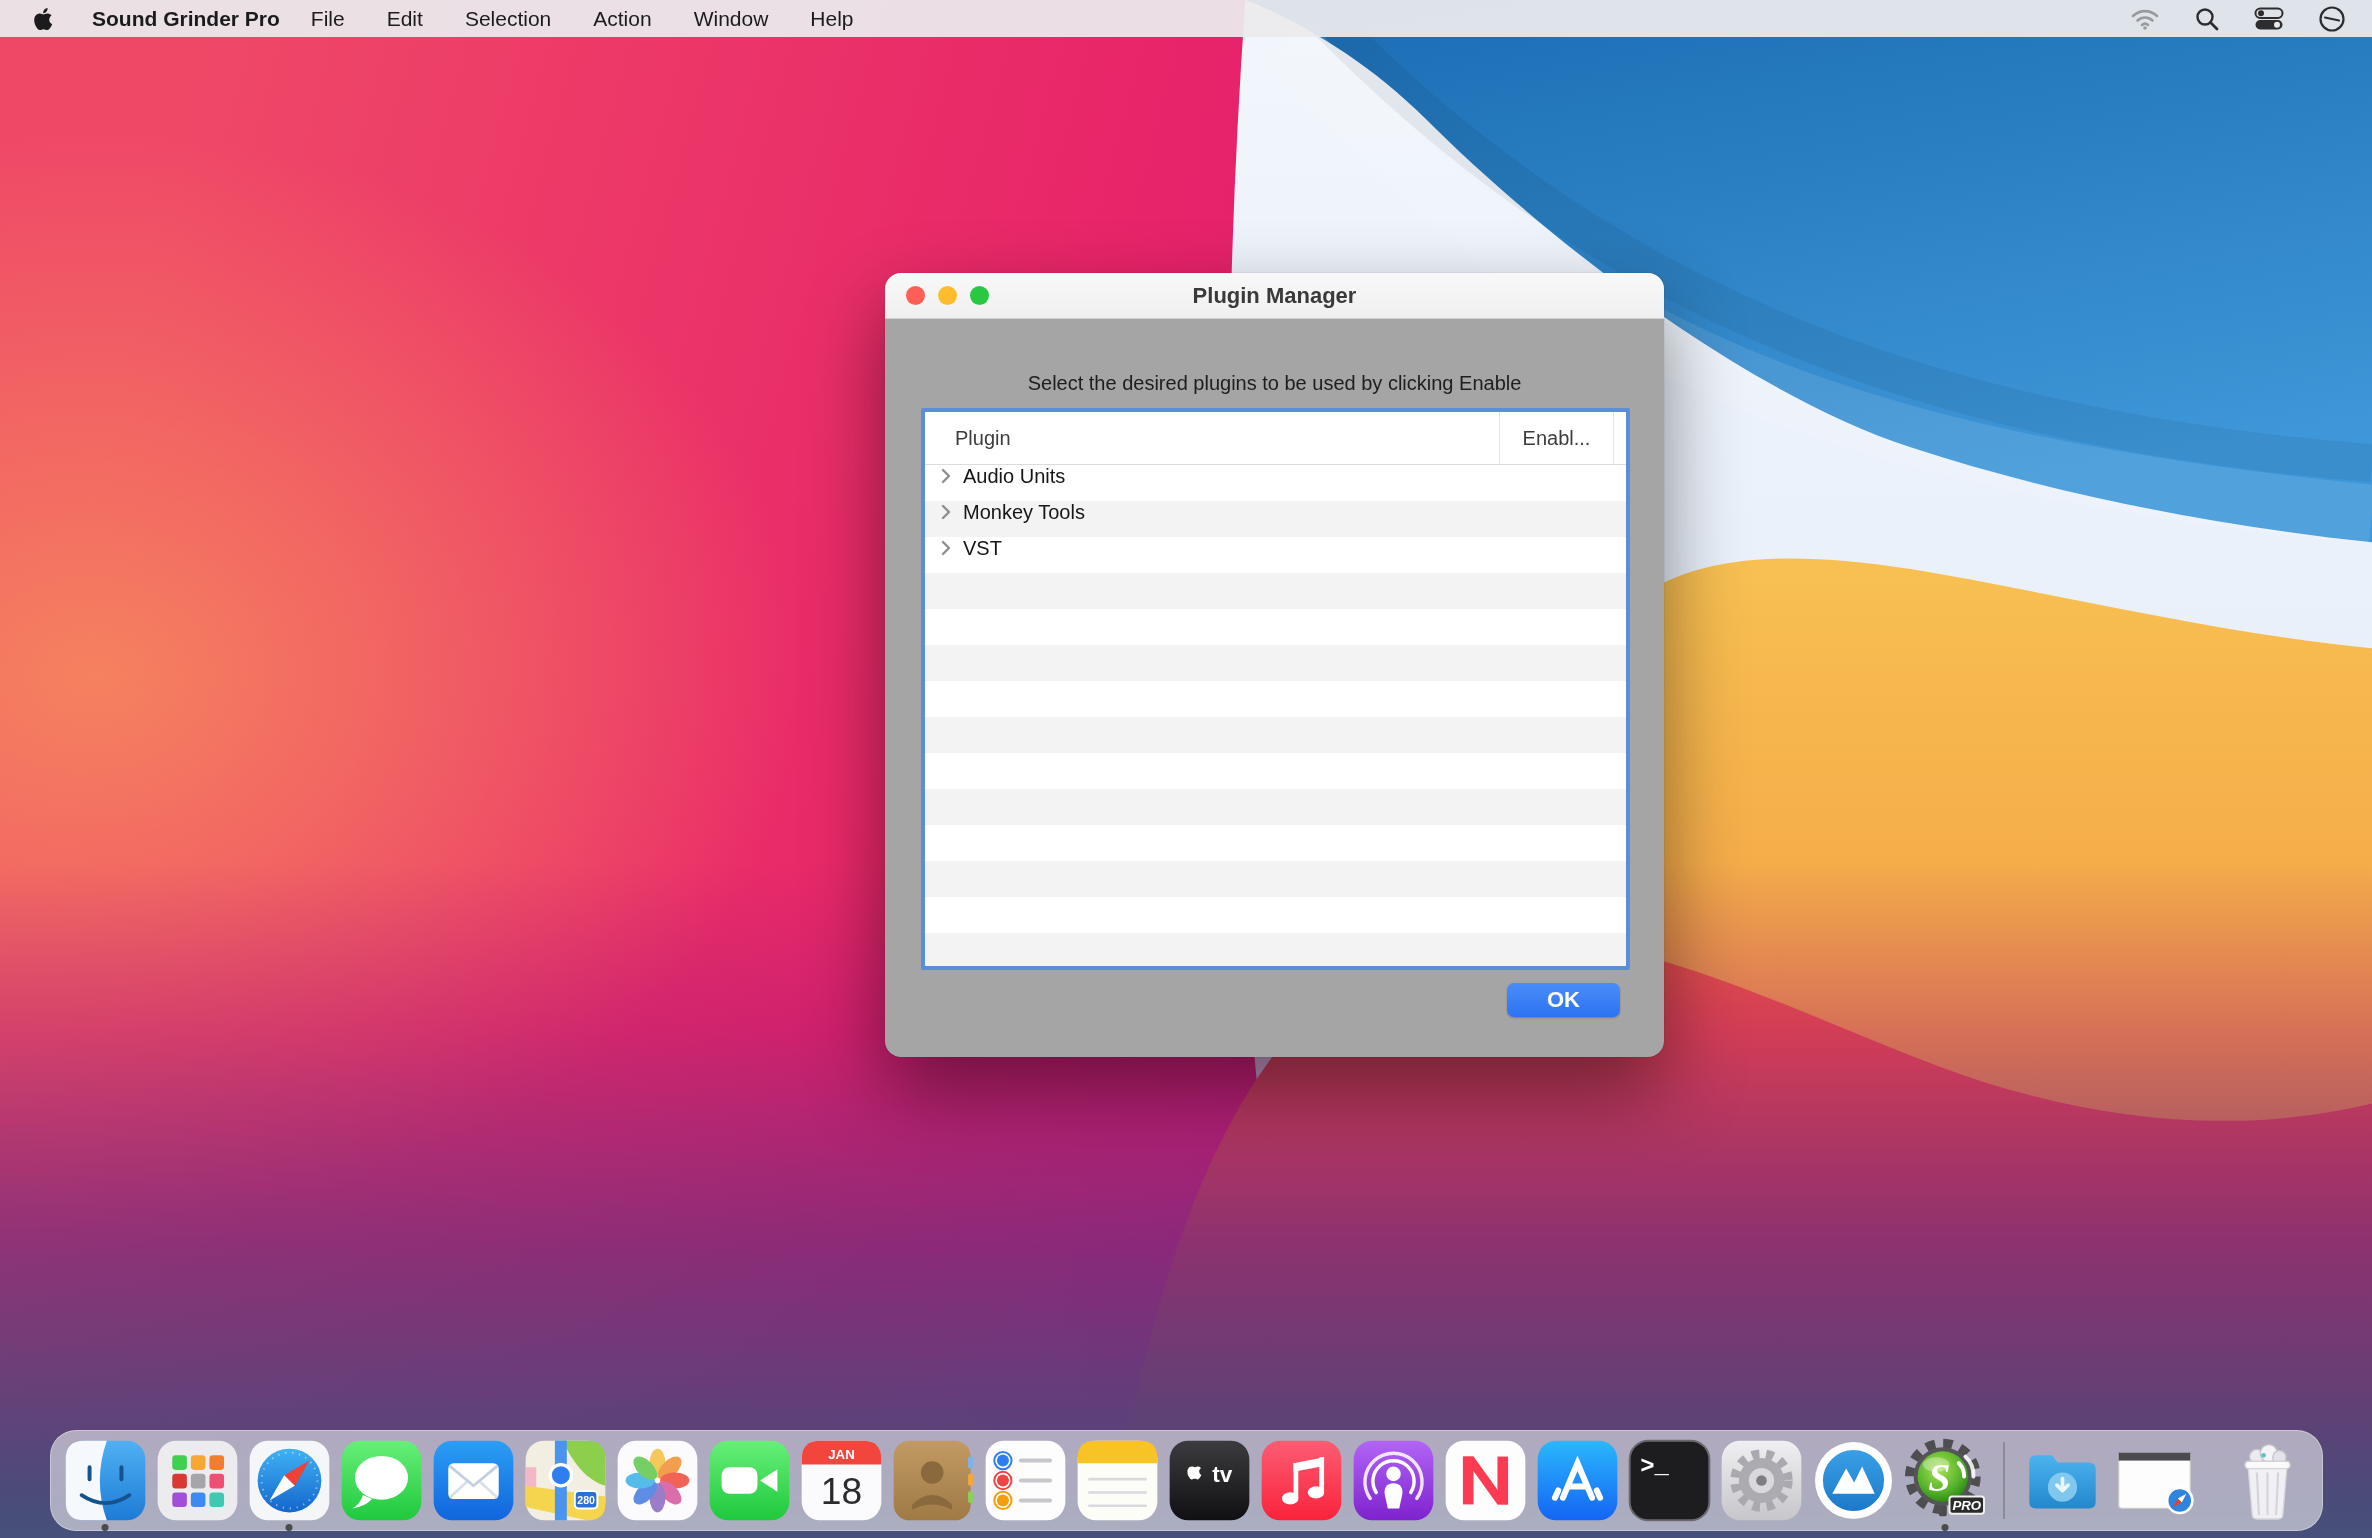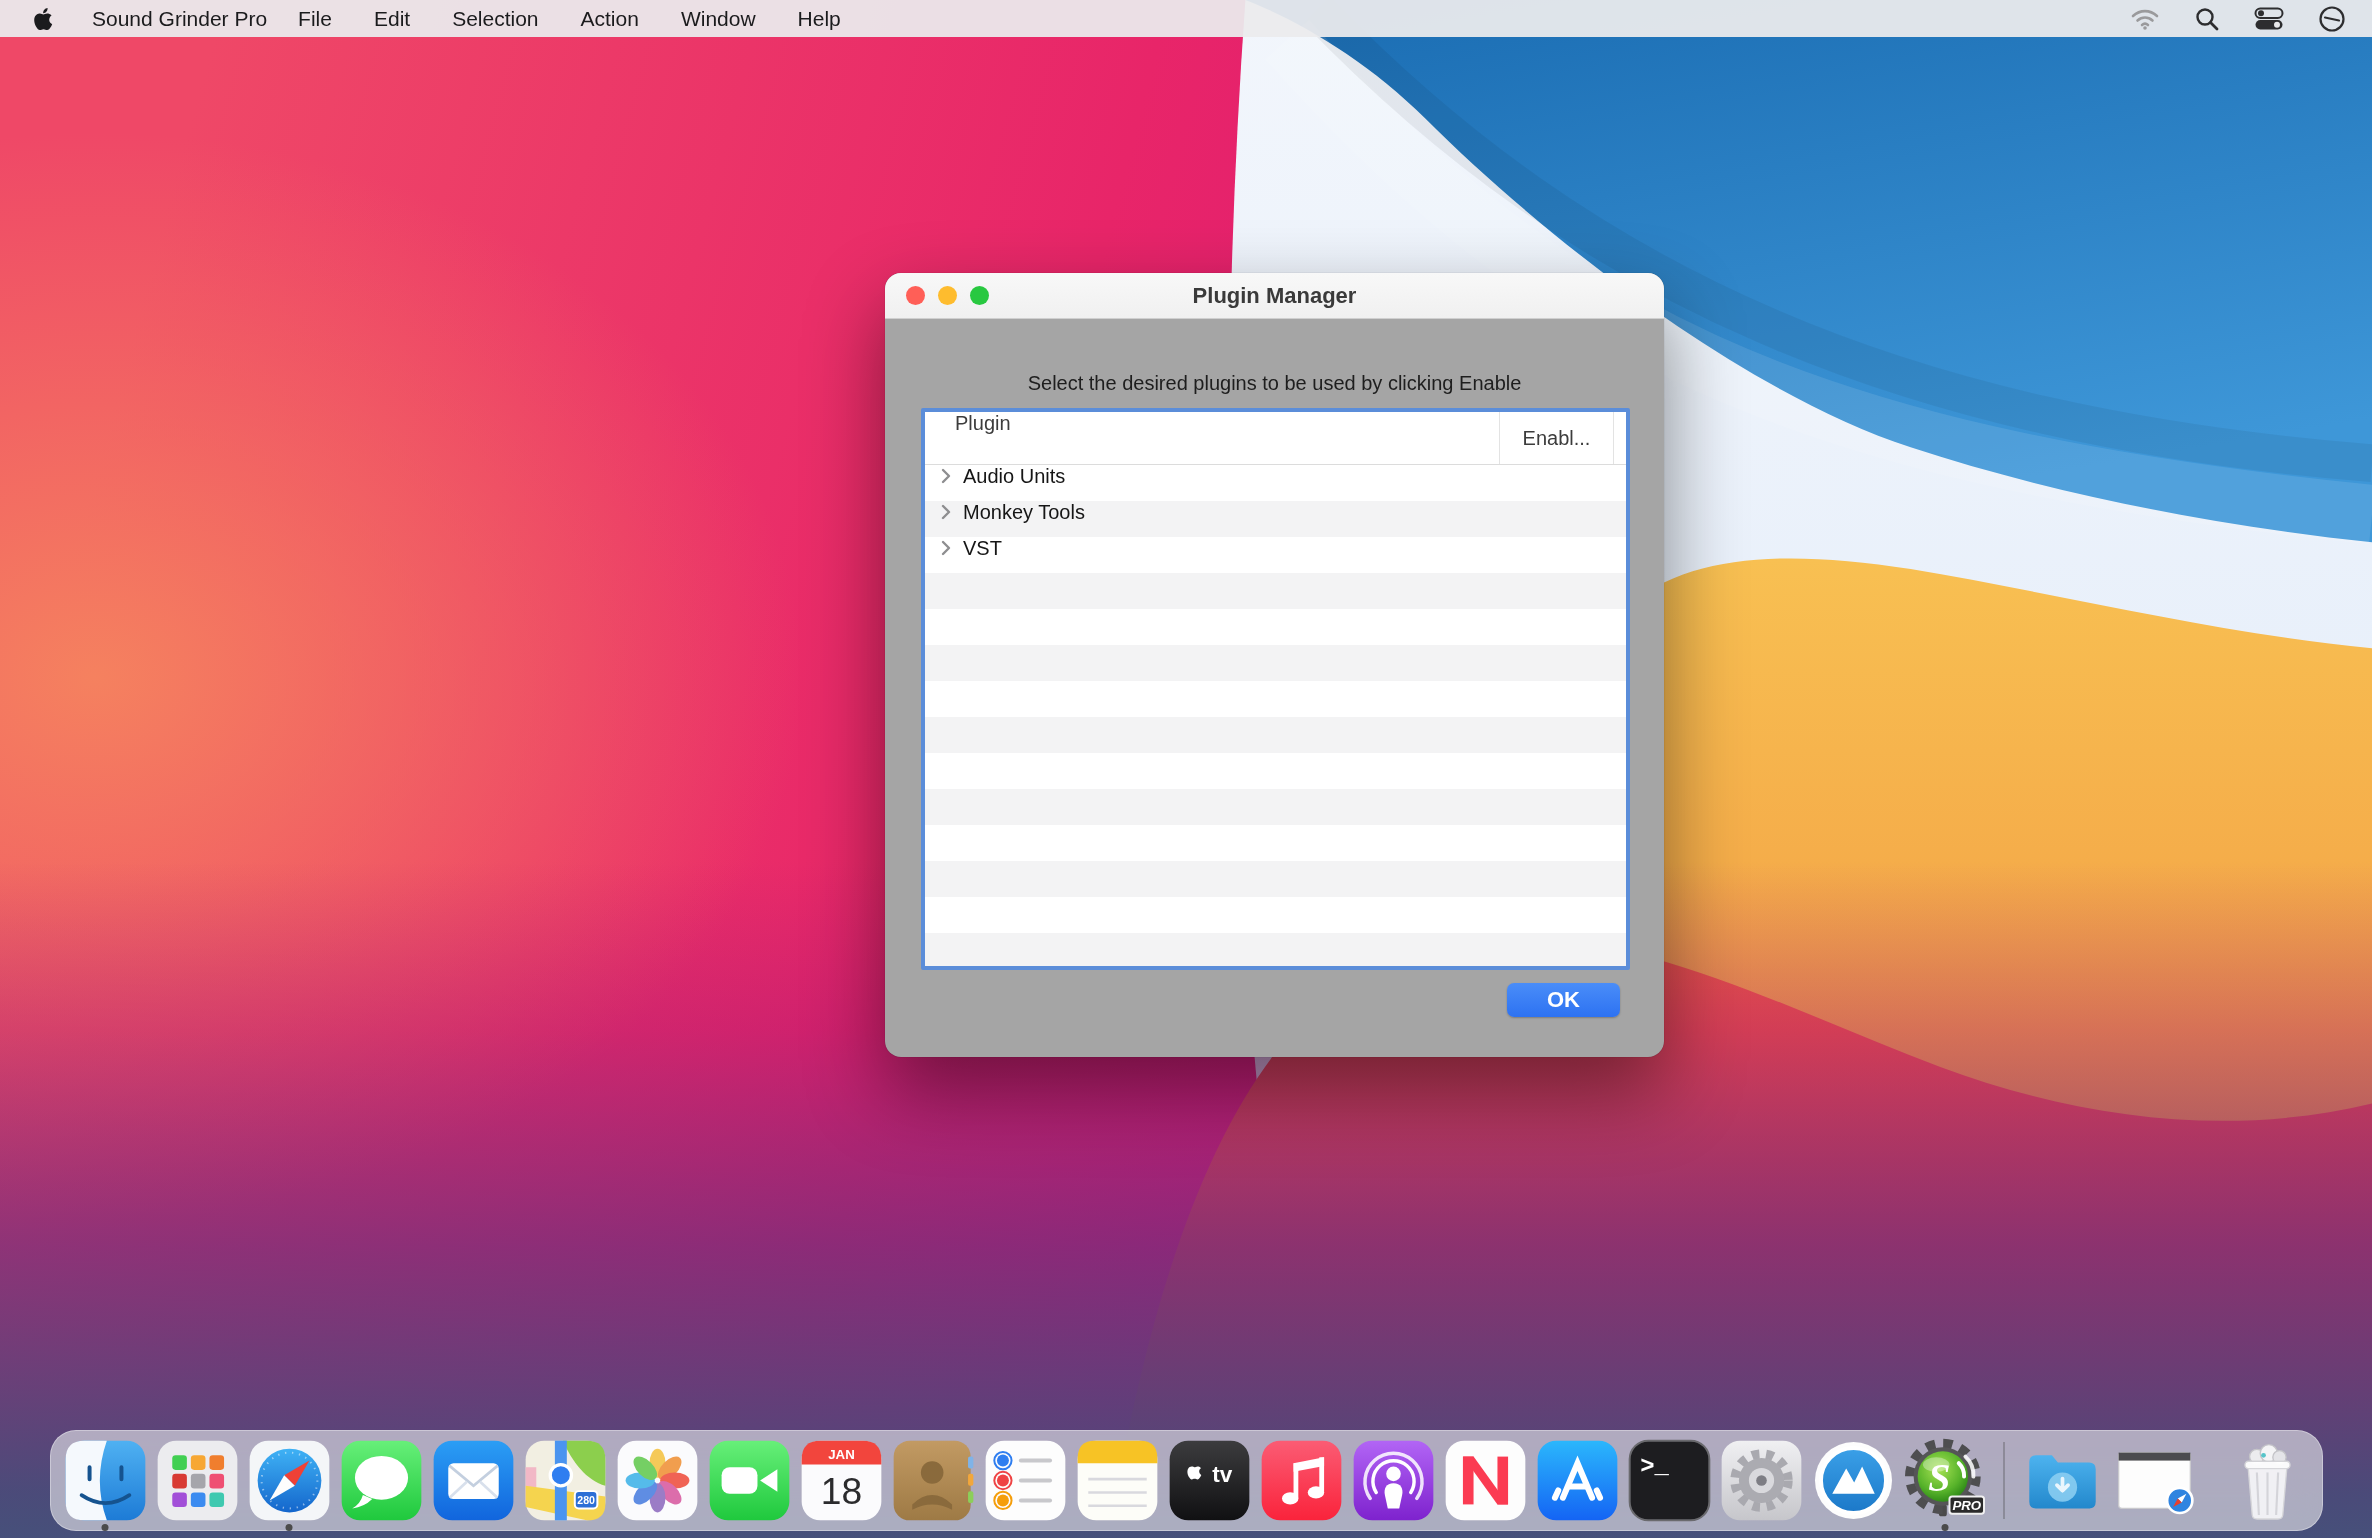--- a/index.html
+++ b/index.html
@@ -11,39 +11,39 @@
   .wp-bottom { position:absolute; inset:0;
       background:linear-gradient(180deg, rgba(200,15,115,0) 56%, rgba(160,20,118,0.35) 67%,
       rgba(105,45,125,0.72) 81%, rgba(70,75,122,0.97) 97%, #46507a 100%); }
 
   
   .menubar { position:absolute; top:0; left:0; right:0; height:37px;
       background:rgba(235,235,237,0.94); display:flex; align-items:center;
       font-size:21px; color:#1b1b1d; z-index:50; }
   .mb-left { display:flex; align-items:center; }
   .apple { margin-left:34px; display:flex; align-items:center; }
-  .mb-app { font-weight:normal; margin-left:26px; padding:0 10px; }
+  .mb-app { font-weight:bold; margin-left:26px; padding:0 10px; }
   .mb-item { padding:0 21px; }
   .mb-right { margin-left:auto; display:flex; align-items:center; gap:34px; margin-right:26px; }
   .mb-ic { display:flex; align-items:center; }
 
   
   .dialog { position:absolute; left:885px; top:230px; width:779px; height:784px;
       border-radius:16px; background:#a5a5a5; box-shadow:0 34px 79px rgba(0,0,0,0.45), 0 0 1px rgba(0,0,0,0.4);
       z-index:40; overflow:hidden;margin-top:43px; }
   .titlebar { height:46px; background:linear-gradient(#f8f8f8,#f0f0f0); border-bottom:1px solid #cfcfcf;
       display:flex; align-items:center; position:relative; }
   .tl-group { position:absolute; left:21px; top:0; height:100%; display:flex; align-items:center; gap:13px; }
   .tl { width:19px; height:19px; border-radius:50%; }
   .win-title { width:100%; text-align:center; font-weight:bold; font-size:22px; color:#3a3a3a; }
   .instruction { position:absolute; top:99px; width:100%; text-align:center; font-size:20px; color:#1e1e1e; }
   .ptable { position:absolute; left:36px; top:135px; width:709px; height:562px;
       border:4px solid #5b8dd9; border-radius:2px; background:#fff; overflow:hidden;
       box-shadow:inset 0 0 0 1px #b9b9b9; }
-  .thead { height:53px; display:flex; align-items:flex-start; border-bottom:1px solid #dcdcdc;
+  .thead { height:53px; display:flex; align-items:center; border-bottom:1px solid #dcdcdc;
       font-size:20px; color:#3c3c3c; background:#fff; }
   .th-plugin { flex:1; padding-left:30px; }
   .th-enabled { width:115px; text-align:center; border-left:1px solid #e3e3e3; border-right:1px solid #e3e3e3;
       align-self:stretch; display:flex; align-items:center; justify-content:center; }
   .th-gutter { width:12px; align-self:stretch; }
   .tbody { position:absolute; top:53px; left:0; right:0; bottom:0; }
   .trow { height:36px; display:flex; align-items:flex-start; font-size:20px; color:#161616; background:#fff; }
   .trow:nth-child(even) { background:#f3f3f4; }
   .chev { width:22px; height:22px; margin-left:10px; margin-right:6px; flex:none; display:flex; align-items:center; justify-content:center; }
   .ok-btn { position:absolute; right:44px; bottom:40px; width:113px; height:34px; border:none;

